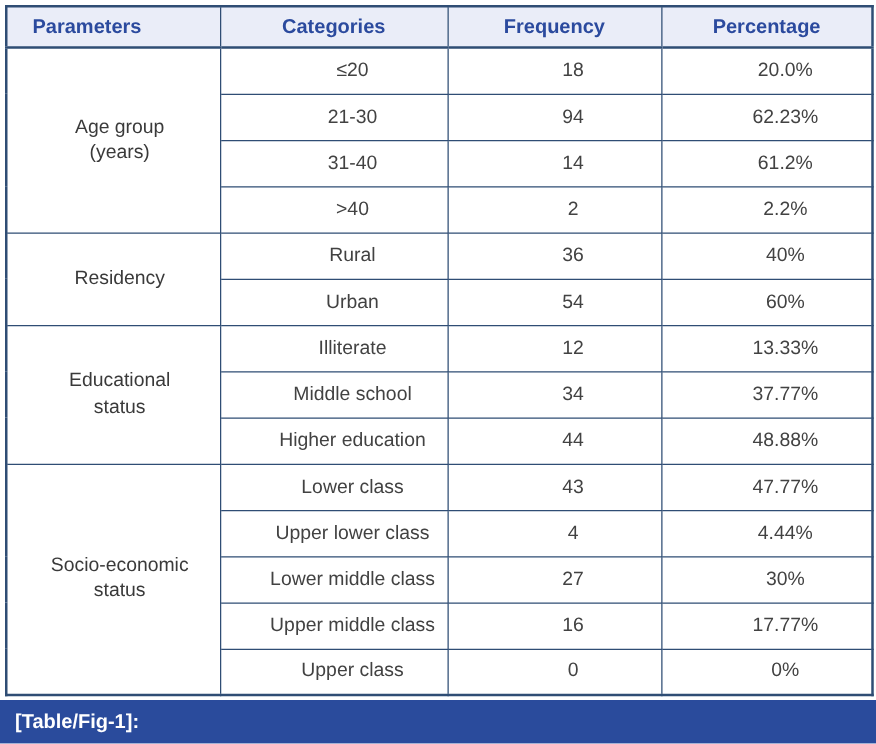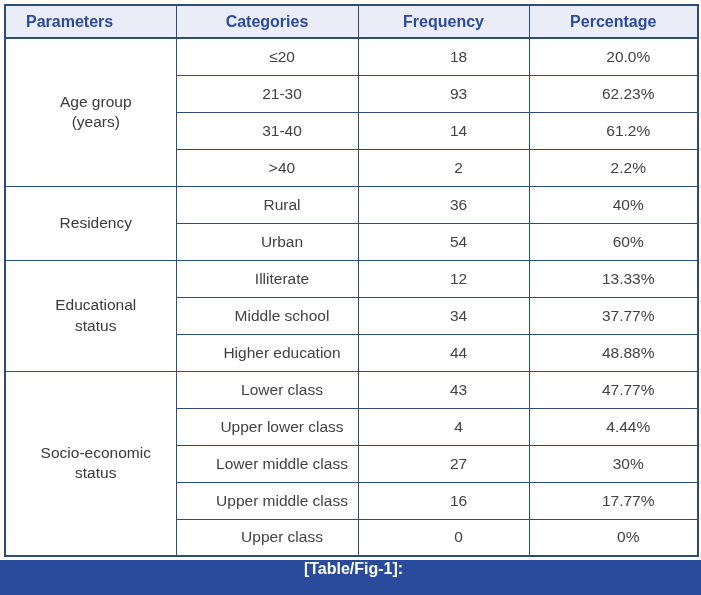--- a/index.html
+++ b/index.html
@@ -76,21 +76,20 @@
     left: 0;
     top: 560px;
     width: 701px;
     height: 35px;
     background: var(--footer-bg);
     color: var(--footer-text);
     display: flex;
     align-items: center;
     padding-left: 12px;
     font-size: 16px;
-    flex-direction: column;
   }
   .caption-bar .cap-label { font-weight: bold; margin-right: 6px; }
 </style>
 </head>
 <body>
 
 <div class="page">
 
   <div class="table-wrap">
     <table class="demo-table">
@@ -113,21 +112,21 @@
             <td class="param" rowspan="4">
               <div>Age group</div>
               <div>(years)</div>
             </td>
             <td class="val">≤20</td>
             <td class="val">18</td>
             <td class="val">20.0%</td>
           </tr>
           <tr>
             <td class="val">21-30</td>
-            <td class="val">93</td>
+            <td class="val">94</td>
             <td class="val">62.23%</td>
           </tr>
           <tr>
             <td class="val">31-40</td>
             <td class="val">14</td>
             <td class="val">61.2%</td>
           </tr>
           <tr>
             <td class="val">&gt;40</td>
             <td class="val">2</td>

